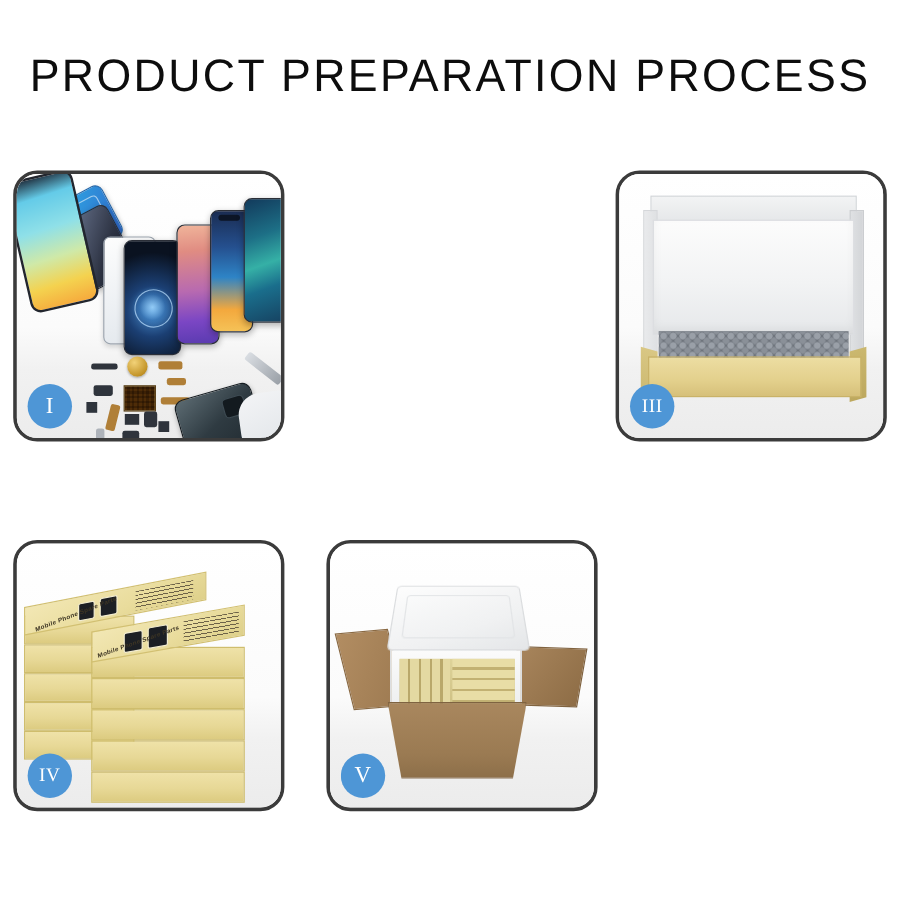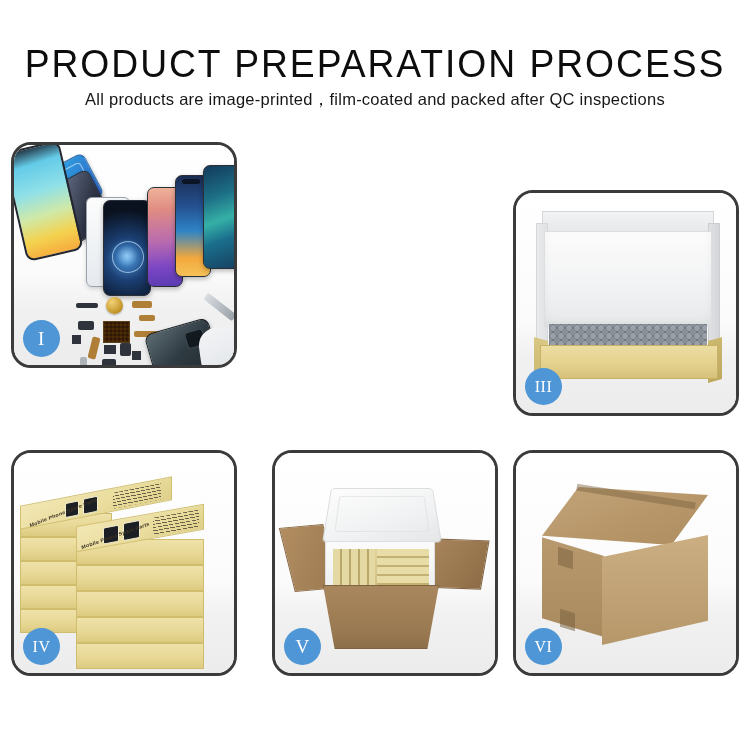--- a/index.html
+++ b/index.html
@@ -41,21 +41,21 @@
     overflow: hidden;
   }
   .panel .stagebg {
     position: absolute; left: 0; top: 0; right: 0; bottom: 0;
     background: linear-gradient(#ffffff 0%, #fbfbfb 58%, #f1f1f1 74%, #ececec 100%);
   }
 
   
   #panel-1 { left: 11px;  top: 142px; }
   #panel-2 { left: 272px; top: 142px; }
-  #panel-3 { left: 513px; top: 142px; margin-top: 48px; }
+  #panel-3 { left: 513px; top: 142px; }
   #panel-4 { left: 11px;  top: 450px; }
   #panel-5 { left: 272px; top: 450px; }
   #panel-6 { left: 513px; top: 450px; }
 
   
   .badge {
     position: absolute; left: 9px; bottom: 8px;
     width: 37px; height: 37px; border-radius: 50%;
     background: #4e96d6;
     color: #ffffff;
@@ -368,21 +368,20 @@
   #p6-tab1 { left: 42px; top: 96px; transform: skewY(16deg); }
   #p6-tab2 { left: 44px; top: 158px; transform: skewY(16deg); }
 </style>
 </head>
 <body>
 
 <div id="stage">
 
   <div id="header">
     <div id="page-title">PRODUCT PREPARATION PROCESS</div>
-    <div id="page-subtitle">All products are image-printed，film-coated and packed after QC inspections</div>
   </div>
 
   <div class="panel" id="panel-1">
     <div class="stagebg"></div>
     <div class="p1-wrap">
       <div id="p1-blue-sheet"></div>
       <div class="phone" id="p1-dark-phone-a"></div>
       <div id="p1-glass"></div>
       <div class="phone" id="p1-phone-dark"></div>
       <div class="phone" id="p1-phone-purple"></div>
@@ -461,24 +460,14 @@
     <div class="stagebg"></div>
     <div id="p5-flapL"></div>
     <div id="p5-flapR"></div>
     <div id="p5-foamlid"></div>
     <div id="p5-foambox"></div>
     <div id="p5-inner"></div>
     <div id="p5-cartonfront"></div>
     <div class="badge">V</div>
   </div>
 
-  <div class="panel" id="panel-6">
-    <div class="stagebg"></div>
-    <div id="p6-top"></div>
-    <div id="p6-left"></div>
-    <div id="p6-right"></div>
-    <div id="p6-seam"></div>
-    <div class="p6-tab" id="p6-tab1"></div>
-    <div class="p6-tab" id="p6-tab2"></div>
-    <div class="badge small-text">VI</div>
-  </div>
 
 </div>
 
 </body></html>

